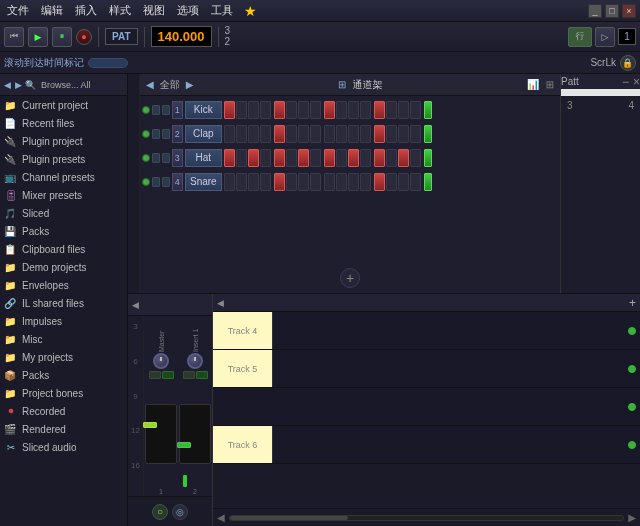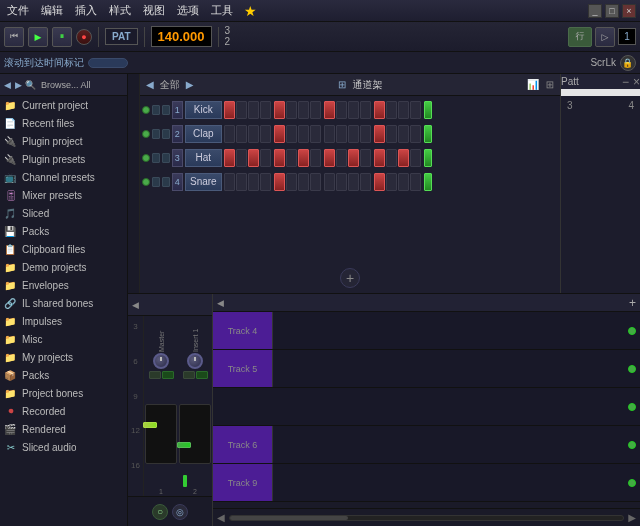--- a/index.html
+++ b/index.html
@@ -347,21 +347,21 @@
       display: flex;
       flex-direction: column;
     }
     .song-track {
       display: flex;
       height: 38px;
       border-bottom: 1px solid #111;
     }
     .song-track-label {
       width: 60px;
-      background: #4c1d95;
+      background: #fef9c3;
       border-right: 1px solid #333;
       display: flex;
       align-items: center;
       justify-content: center;
       font-size: 9px;
       color: #888;
       flex-shrink: 0;
     }
     .song-track-content {
       flex: 1;
@@ -620,21 +620,21 @@
       <div class="sidebar-item">
         <span class="sidebar-item-icon ico-demo">📁</span>
         <span class="sidebar-item-label">Demo projects</span>
       </div>
       <div class="sidebar-item">
         <span class="sidebar-item-icon ico-env">📁</span>
         <span class="sidebar-item-label">Envelopes</span>
       </div>
       <div class="sidebar-item">
         <span class="sidebar-item-icon ico-il">🔗</span>
-        <span class="sidebar-item-label">IL shared bones</span>
+        <span class="sidebar-item-label">IL shared files</span>
       </div>
       <div class="sidebar-item">
         <span class="sidebar-item-icon ico-imp">📁</span>
         <span class="sidebar-item-label">Impulses</span>
       </div>
       <div class="sidebar-item">
         <span class="sidebar-item-icon ico-misc">📁</span>
         <span class="sidebar-item-label">Misc</span>
       </div>
       <div class="sidebar-item">
@@ -940,26 +940,20 @@
               <div class="song-track-content">
                 <div class="song-track-dot"></div>
               </div>
             </div>
             <div class="song-track">
               <div class="song-track-label">Track 6</div>
               <div class="song-track-content">
                 <div class="song-track-dot"></div>
               </div>
             </div>
-            <div class="song-track">
-              <div class="song-track-label">Track 9</div>
-              <div class="song-track-content">
-                <div class="song-track-dot"></div>
-              </div>
-            </div>
           </div>
 
         <div style="height:18px;background:#1a1a28;border-top:1px solid #111;display:flex;align-items:center;padding:0 4px;gap:4px;">
           <span style="cursor:pointer;color:#666;font-size:10px;">◀</span>
           <div style="flex:1;height:6px;background:#222;border:1px solid #333;border-radius:3px;">
             <div style="width:30%;height:100%;background:#444;border-radius:3px;"></div>
           </div>
           <span style="cursor:pointer;color:#666;font-size:10px;">▶</span>
         </div>
       </div>

